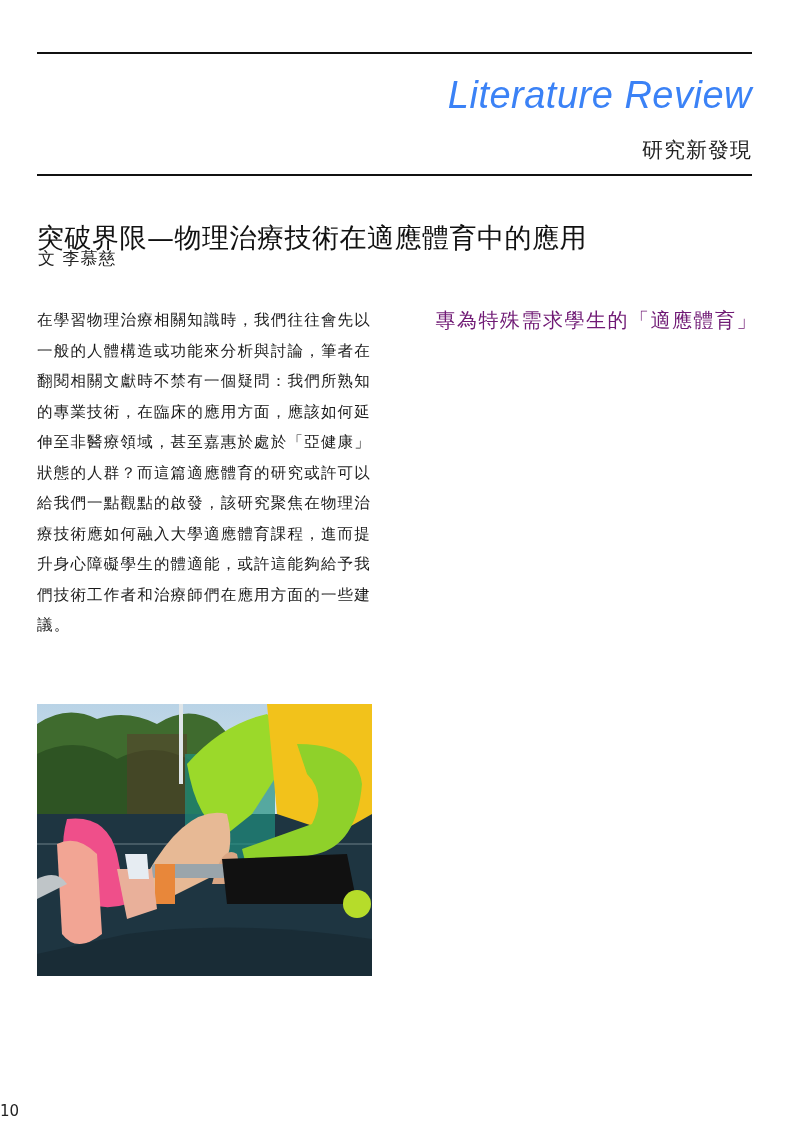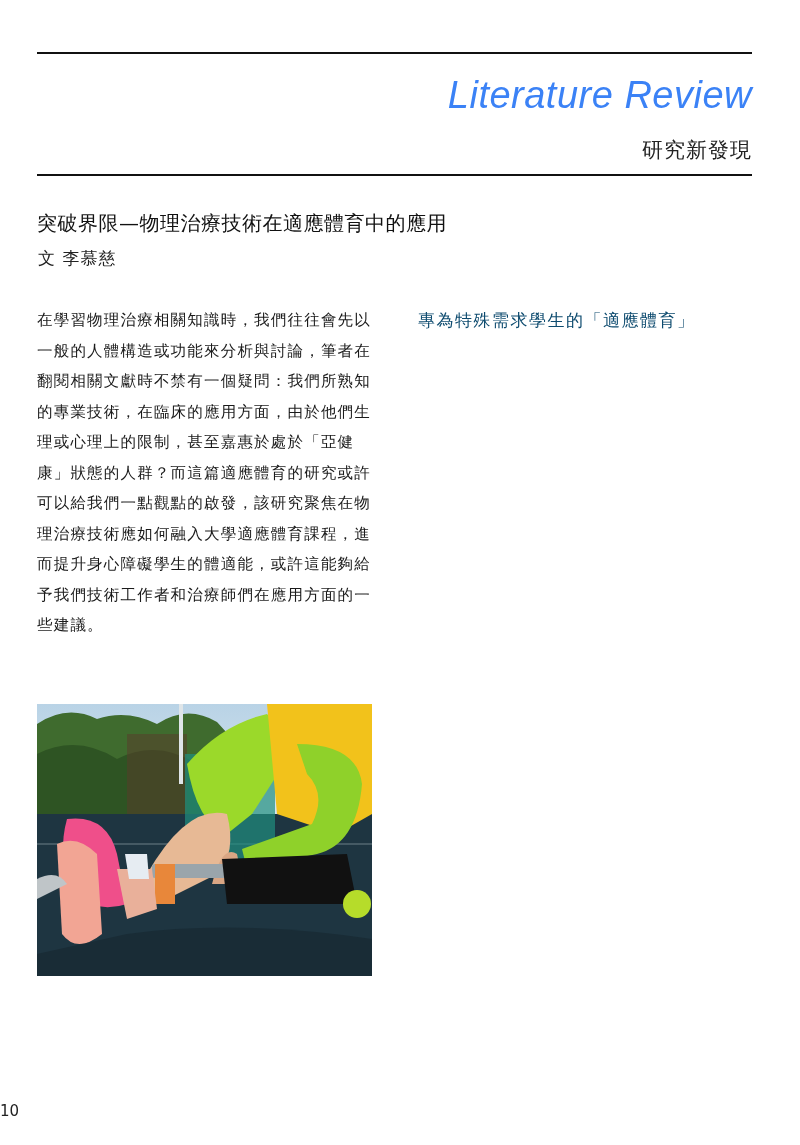--- a/index.html
+++ b/index.html
@@ -4,45 +4,45 @@
   <style>
     html, body { margin:0; padding:0; background:#ffffff; }
     body { width:800px; height:1145px; position:relative; overflow:hidden;
       font-family:"DejaVu Sans", sans-serif; color:#1a1a1a; }
     .rule { position:absolute; left:37px; width:715px; height:2px; background:#111; }
     .rule.top { top:52px; }
     .rule.bottom { top:174px; }
     .section-title { position:absolute; right:48px; top:74px; font-family:"Liberation Sans", sans-serif;
       font-style:italic; font-size:38px; font-weight:300; color:#3b82f6; letter-spacing:0.5px; }
     .section-sub { position:absolute; right:48px; top:136px; font-size:21px; color:#222; letter-spacing:1px; }
-    .article-title { position:absolute; left:37px; top:210px; font-size:20px; color:#111; letter-spacing:0.5px; }
+    .article-title { position:absolute; left:37px; top:220px; font-size:27px; color:#111; letter-spacing:0.5px; }
     .byline { position:absolute; left:38px; top:247px; font-size:17px; color:#222; letter-spacing:1px; }
     .col { position:absolute; font-size:15.5px; line-height:30.5px; color:#1a1a1a; letter-spacing:1.2px; }
     .col p { margin:0; }
     .col-left { left:37px; top:305px; width:335px; }
     .col-right { left:418px; top:305px; width:340px; }
-    .subhead { color:#0c4a6e; font-size:17px; margin-bottom:12px !important; letter-spacing:1.5px; }
+    .subhead { color:#701a75; font-size:20px; margin-bottom:12px !important; letter-spacing:1.5px;text-align:right; }
     .para2 { margin-top:30px !important; }
     .photo { position:absolute; left:37px; top:704px; width:335px; height:272px; overflow:hidden;
       background:#1f3440; }
     .page-num { position:absolute; left:0; width:800px; top:1102px; font-size:15px; color:#222; }
   </style>
 </head>
 <body>
 
 <div class="rule top"></div>
 <div class="section-title">Literature Review</div>
 <div class="section-sub">研究新發現</div>
 <div class="rule bottom"></div>
 
 <div class="article-title">突破界限—物理治療技術在適應體育中的應用</div>
 <div class="byline">文 李慕慈</div>
 
 <div class="col col-left">
-  <p>在學習物理治療相關知識時，我們往往會先以一般的人體構造或功能來分析與討論，筆者在翻閱相關文獻時不禁有一個疑問：我們所熟知的專業技術，在臨床的應用方面，由於他們生理或心理上的限制，甚至嘉惠於處於「亞健康」狀態的人群？而這篇適應體育的研究或許可以給我們一點觀點的啟發，該研究聚焦在物理治療技術應如何融入大學適應體育課程，進而提升身心障礙學生的體適能，或許這能夠給予我們技術工作者和治療師們在應用方面的一些建議。</p>
+  <p>在學習物理治療相關知識時，我們往往會先以一般的人體構造或功能來分析與討論，筆者在翻閱相關文獻時不禁有一個疑問：我們所熟知的專業技術，在臨床的應用方面，應該如何延伸至非醫療領域，甚至嘉惠於處於「亞健康」狀態的人群？而這篇適應體育的研究或許可以給我們一點觀點的啟發，該研究聚焦在物理治療技術應如何融入大學適應體育課程，進而提升身心障礙學生的體適能，或許這能夠給予我們技術工作者和治療師們在應用方面的一些建議。</p>
 </div>
 
 <div class="photo">
   <svg width="335" height="272" viewBox="0 0 335 272">
     <defs>
       <linearGradient id="sky" x1="0" y1="0" x2="0" y2="1">
         <stop offset="0" stop-color="#b9d3e6"></stop>
           <stop offset="1" stop-color="#d8e6ee"></stop>
       </linearGradient>
     </defs>

